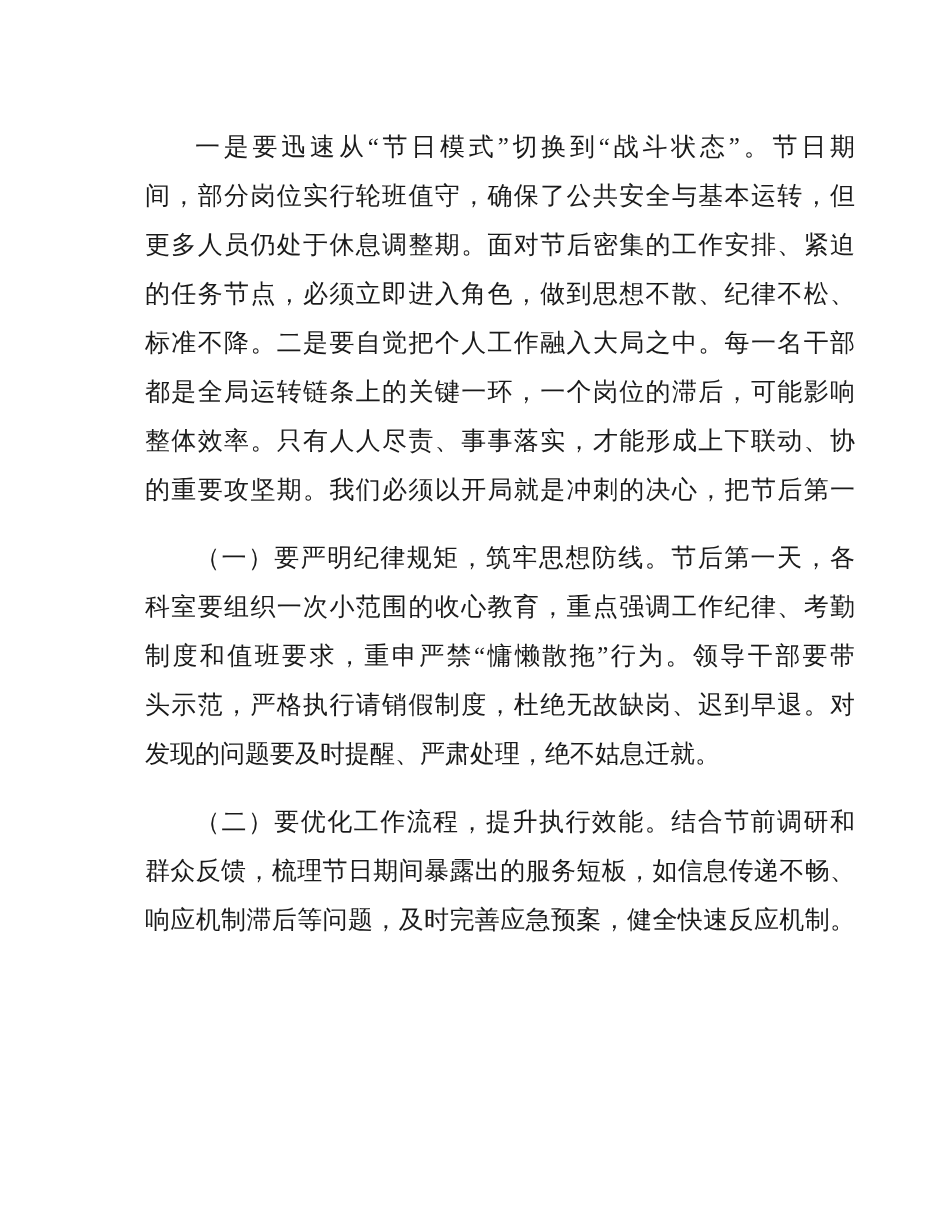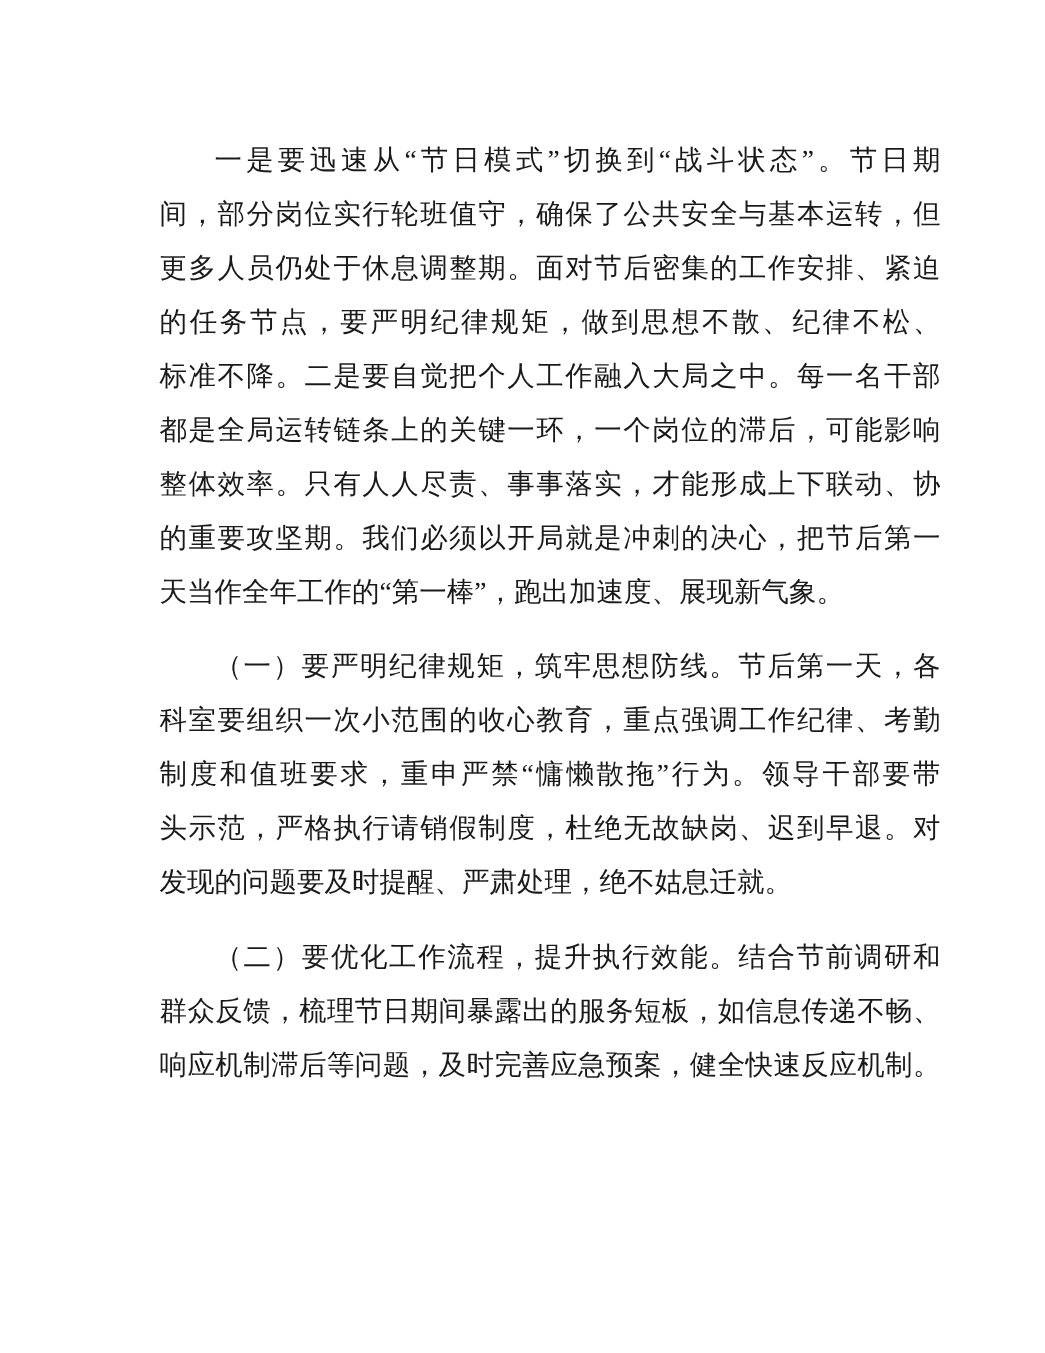--- a/index.html
+++ b/index.html
@@ -48,26 +48,25 @@
 </head>
 <body>
 
 <div class="page">
   <div class="text-block">
 
     <div class="para">
       <div class="line indent">一是要迅速从“节日模式”切换到“战斗状态”。节日期</div>
       <div class="line">间，部分岗位实行轮班值守，确保了公共安全与基本运转，但</div>
       <div class="line">更多人员仍处于休息调整期。面对节后密集的工作安排、紧迫</div>
-      <div class="line">的任务节点，要严明纪律规矩，做到思想不散、纪律不松、</div>
+      <div class="line">的任务节点，必须立即进入角色，做到思想不散、纪律不松、</div>
       <div class="line">标准不降。二是要自觉把个人工作融入大局之中。每一名干部</div>
       <div class="line">都是全局运转链条上的关键一环，一个岗位的滞后，可能影响</div>
       <div class="line">整体效率。只有人人尽责、事事落实，才能形成上下联动、协</div>
       <div class="line">的重要攻坚期。我们必须以开局就是冲刺的决心，把节后第一</div>
-      <div class="line end">天当作全年工作的“第一棒”，跑出加速度、展现新气象。</div>
     </div>
 
     <div class="para gap">
       <div class="line indent">（一）要严明纪律规矩，筑牢思想防线。节后第一天，各</div>
       <div class="line">科室要组织一次小范围的收心教育，重点强调工作纪律、考勤</div>
       <div class="line">制度和值班要求，重申严禁“慵懒散拖”行为。领导干部要带</div>
       <div class="line">头示范，严格执行请销假制度，杜绝无故缺岗、迟到早退。对</div>
       <div class="line end">发现的问题要及时提醒、严肃处理，绝不姑息迁就。</div>
     </div>
 

